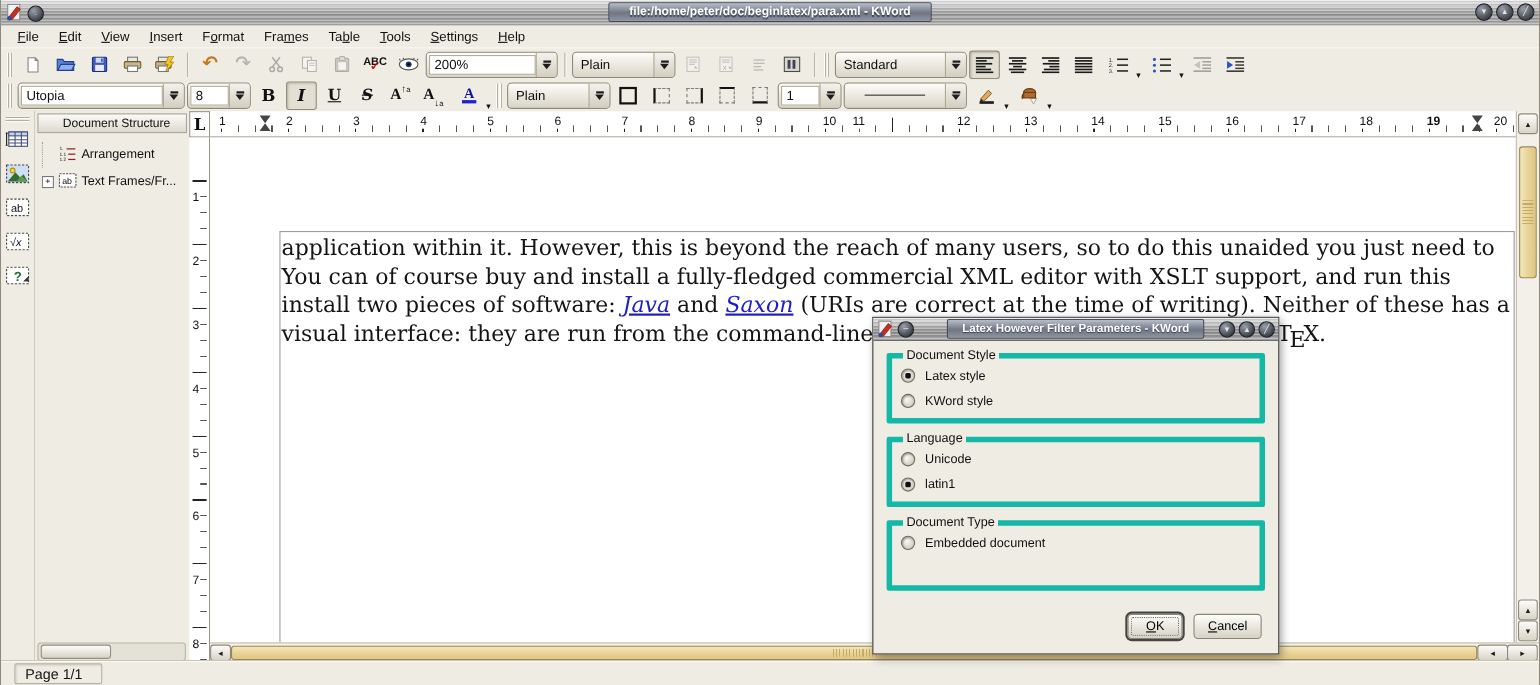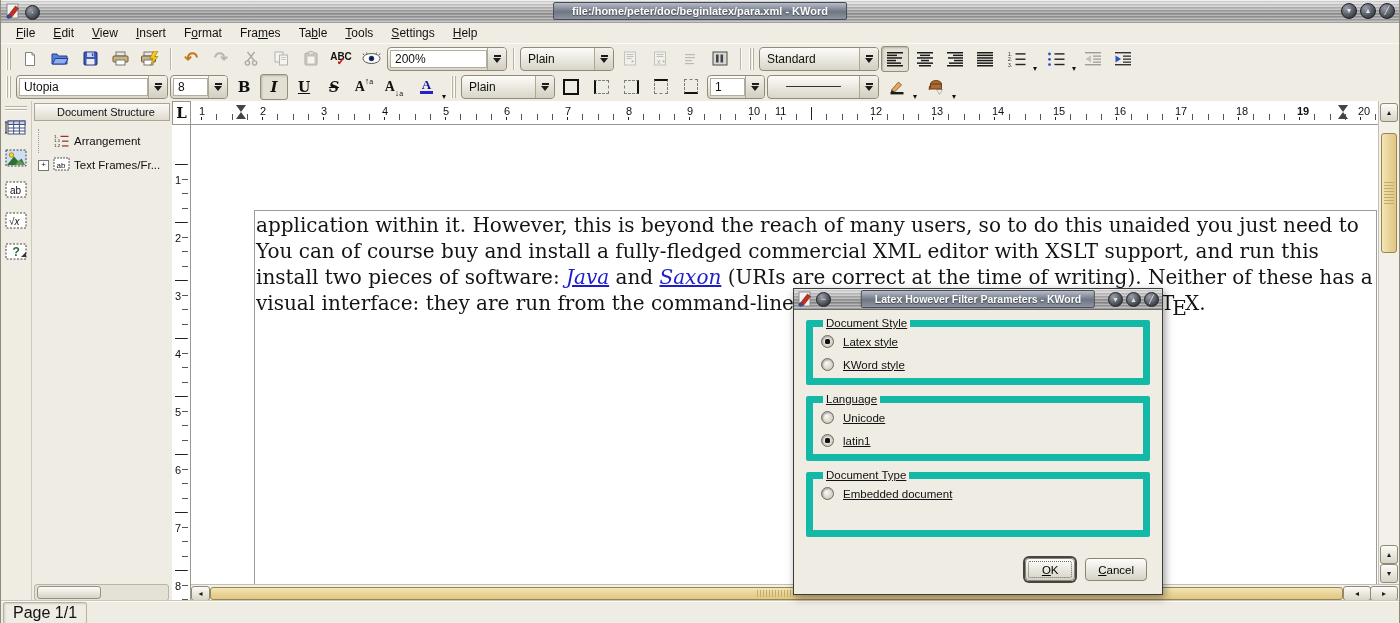--- a/index.html
+++ b/index.html
@@ -112,38 +112,38 @@
     background:linear-gradient(90deg,#f3e6b8,#e7d193 60%,#dfc684);border:1px solid #9a854e;}
   .vthumb::after{content:"";position:absolute;left:2px;right:2px;top:50%;margin-top:-11px;height:22px;
     background:repeating-linear-gradient(0deg,#c3aa66 0 1px,transparent 1px 3px);}
   .hthumb{position:absolute;top:2px;bottom:2px;left:19px;right:56px;border-radius:3px;
     background:linear-gradient(180deg,#f3e6b8,#e7d193 60%,#dfc684);border:1px solid #9a854e;}
   .hthumb::after{content:"";position:absolute;top:2px;bottom:2px;left:50%;margin-left:-20px;width:40px;
     background:repeating-linear-gradient(90deg,#c3aa66 0 1px,transparent 1px 3px);}
 
   
   #statusbar{position:absolute;left:0;right:0;bottom:0;height:21px;background:#efece3;
-    border-top:1px solid #fbfaf6;box-shadow:0 -1px 0 #c9c5b8;display:flex;align-items:center;padding:0 2px;font-size:16px;}
+    border-top:1px solid #fbfaf6;box-shadow:0 -1px 0 #c9c5b8;display:flex;align-items:center;padding:0 12px;font-size:13px;}
   .status-cell{border:1px solid #b5b1a3;border-radius:2px;box-shadow:inset 1px 1px 2px rgba(0,0,0,.13);
     padding:1px 9px;min-width:60px;}
 
   
   #dialog{position:absolute;left:792px;top:288px;width:368px;height:305px;background:#efece3;
     border:1px solid #3c3c3c;box-shadow:2px 3px 8px rgba(0,0,0,.4);z-index:50;}
   .dialog-titlebar{position:relative;height:20px;
     background-image:repeating-linear-gradient(180deg,rgba(255,255,255,.28) 0 1px,rgba(0,0,0,.10) 1px 2px,rgba(0,0,0,0) 2px 3px),
       linear-gradient(180deg,#e8e8e8 0%,#bdbdbd 30%,#8f8f8f 65%,#aeaeae 100%);
     border-bottom:1px solid #6c6c6c;}
   .dialog-titlebar .appicon{left:2px;top:2px;width:15px;height:15px;}
   .dialog-titlebar .dmin{position:absolute;left:22px;top:3px;width:13px;height:13px;font-size:9px;}
   .dialog-titlebar .title-box{top:1px;font-size:10.5px;padding:2px 13px;}
   .dialog-titlebar .wbtn-group{top:3px;right:3px;}
   .dialog-titlebar .wbtn{width:13px;height:13px;}
   .dialog-body{position:absolute;left:0;right:0;top:20px;bottom:0;padding:8px 12px;box-sizing:border-box;}
-  .dgroup{border:7px solid #14b8a6;border-radius:2px;margin:0 0 8px 0;padding:1px 8px 4px 8px;height:68px;box-sizing:border-box;text-decoration:underline;}
+  .dgroup{border:5px solid #14b8a6;border-radius:2px;margin:0 0 8px 0;padding:1px 8px 4px 8px;height:68px;box-sizing:border-box;}
   .dgroup legend{font-size:11.5px;padding:0 3px;margin-left:2px;}
   .radio-row{display:flex;align-items:center;gap:9px;height:23px;font-size:11.5px;}
   .radio{width:13px;height:13px;border-radius:50%;flex:0 0 auto;box-sizing:border-box;
     background:radial-gradient(circle at 32% 30%,#ffffff,#d6d2c6 70%,#bfbbae);
     border:1px solid #6f6b59;box-shadow:inset 1px 1px 2px rgba(0,0,0,.35);position:relative;}
   .radio.sel::after{content:"";position:absolute;left:3px;top:3px;width:5px;height:5px;background:#101010;border-radius:1.5px;}
   .dialog-buttons{position:absolute;right:15px;bottom:13px;display:flex;gap:10px;}
   .dbtn{min-width:50px;height:23px;background:linear-gradient(180deg,#fdfdfa,#d6d2c4);
     border:1px solid #8a8674;border-radius:4px;font-size:11.5px;font-family:"Liberation Sans",sans-serif;
     display:flex;align-items:center;justify-content:center;padding:0 12px;position:relative;}

